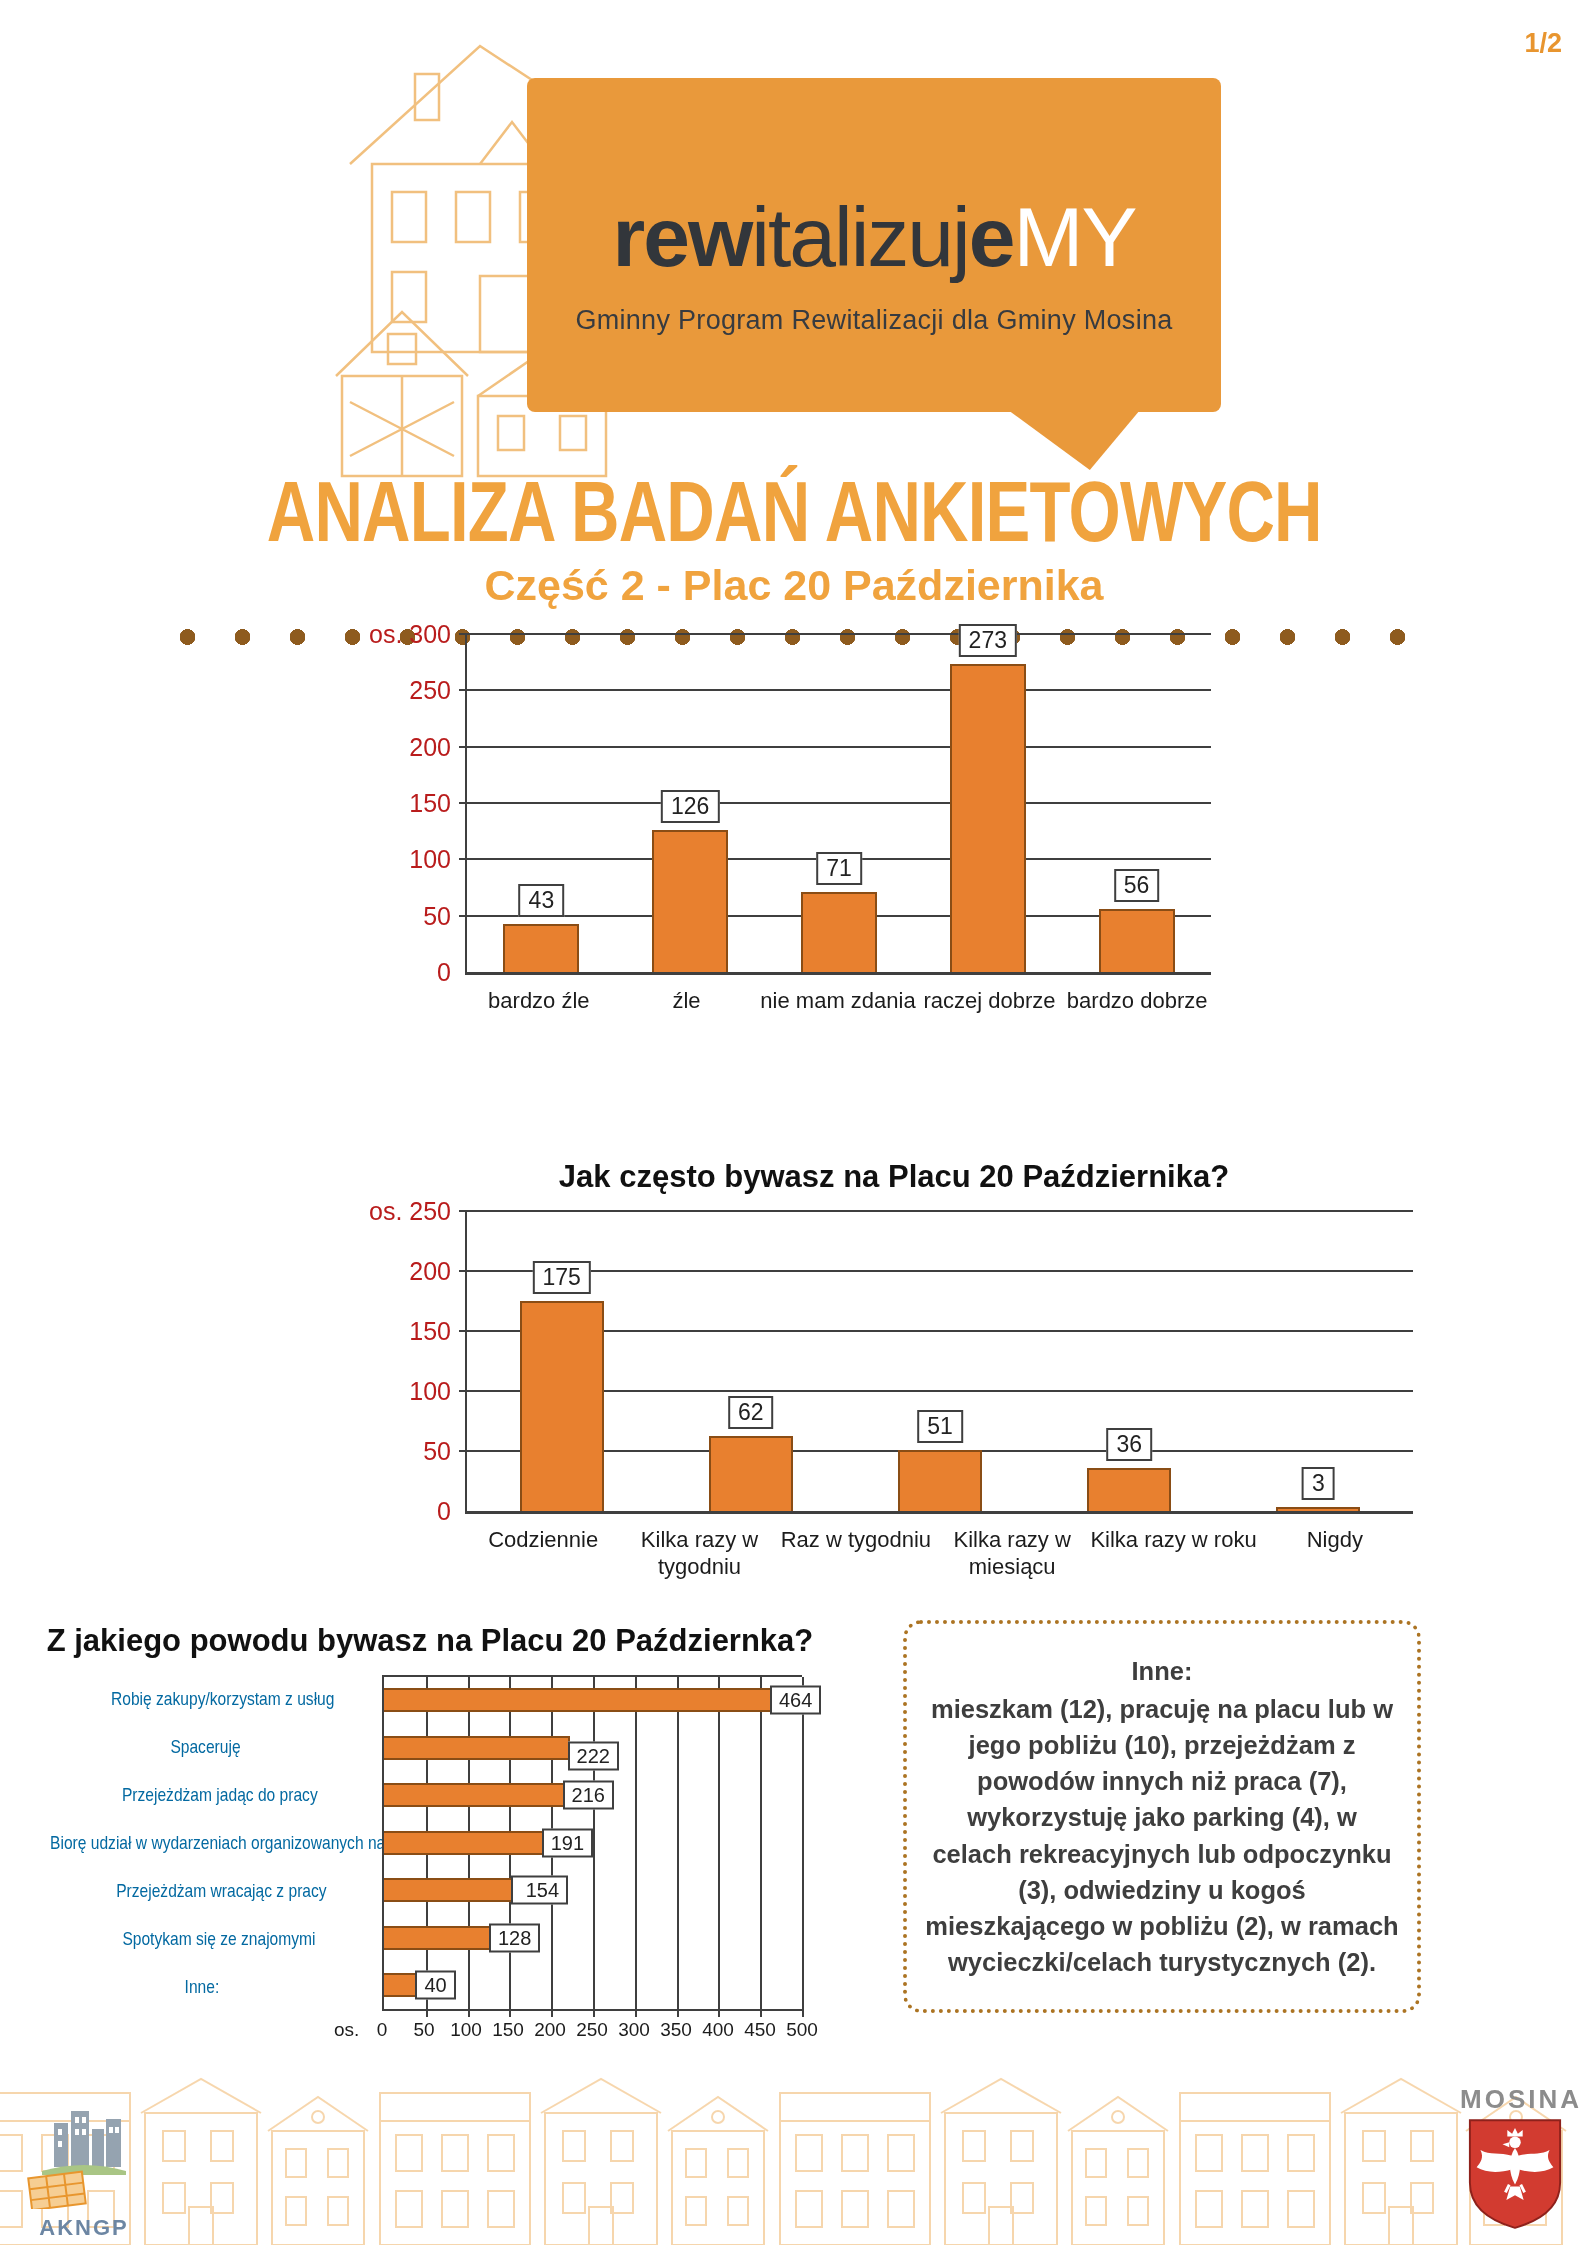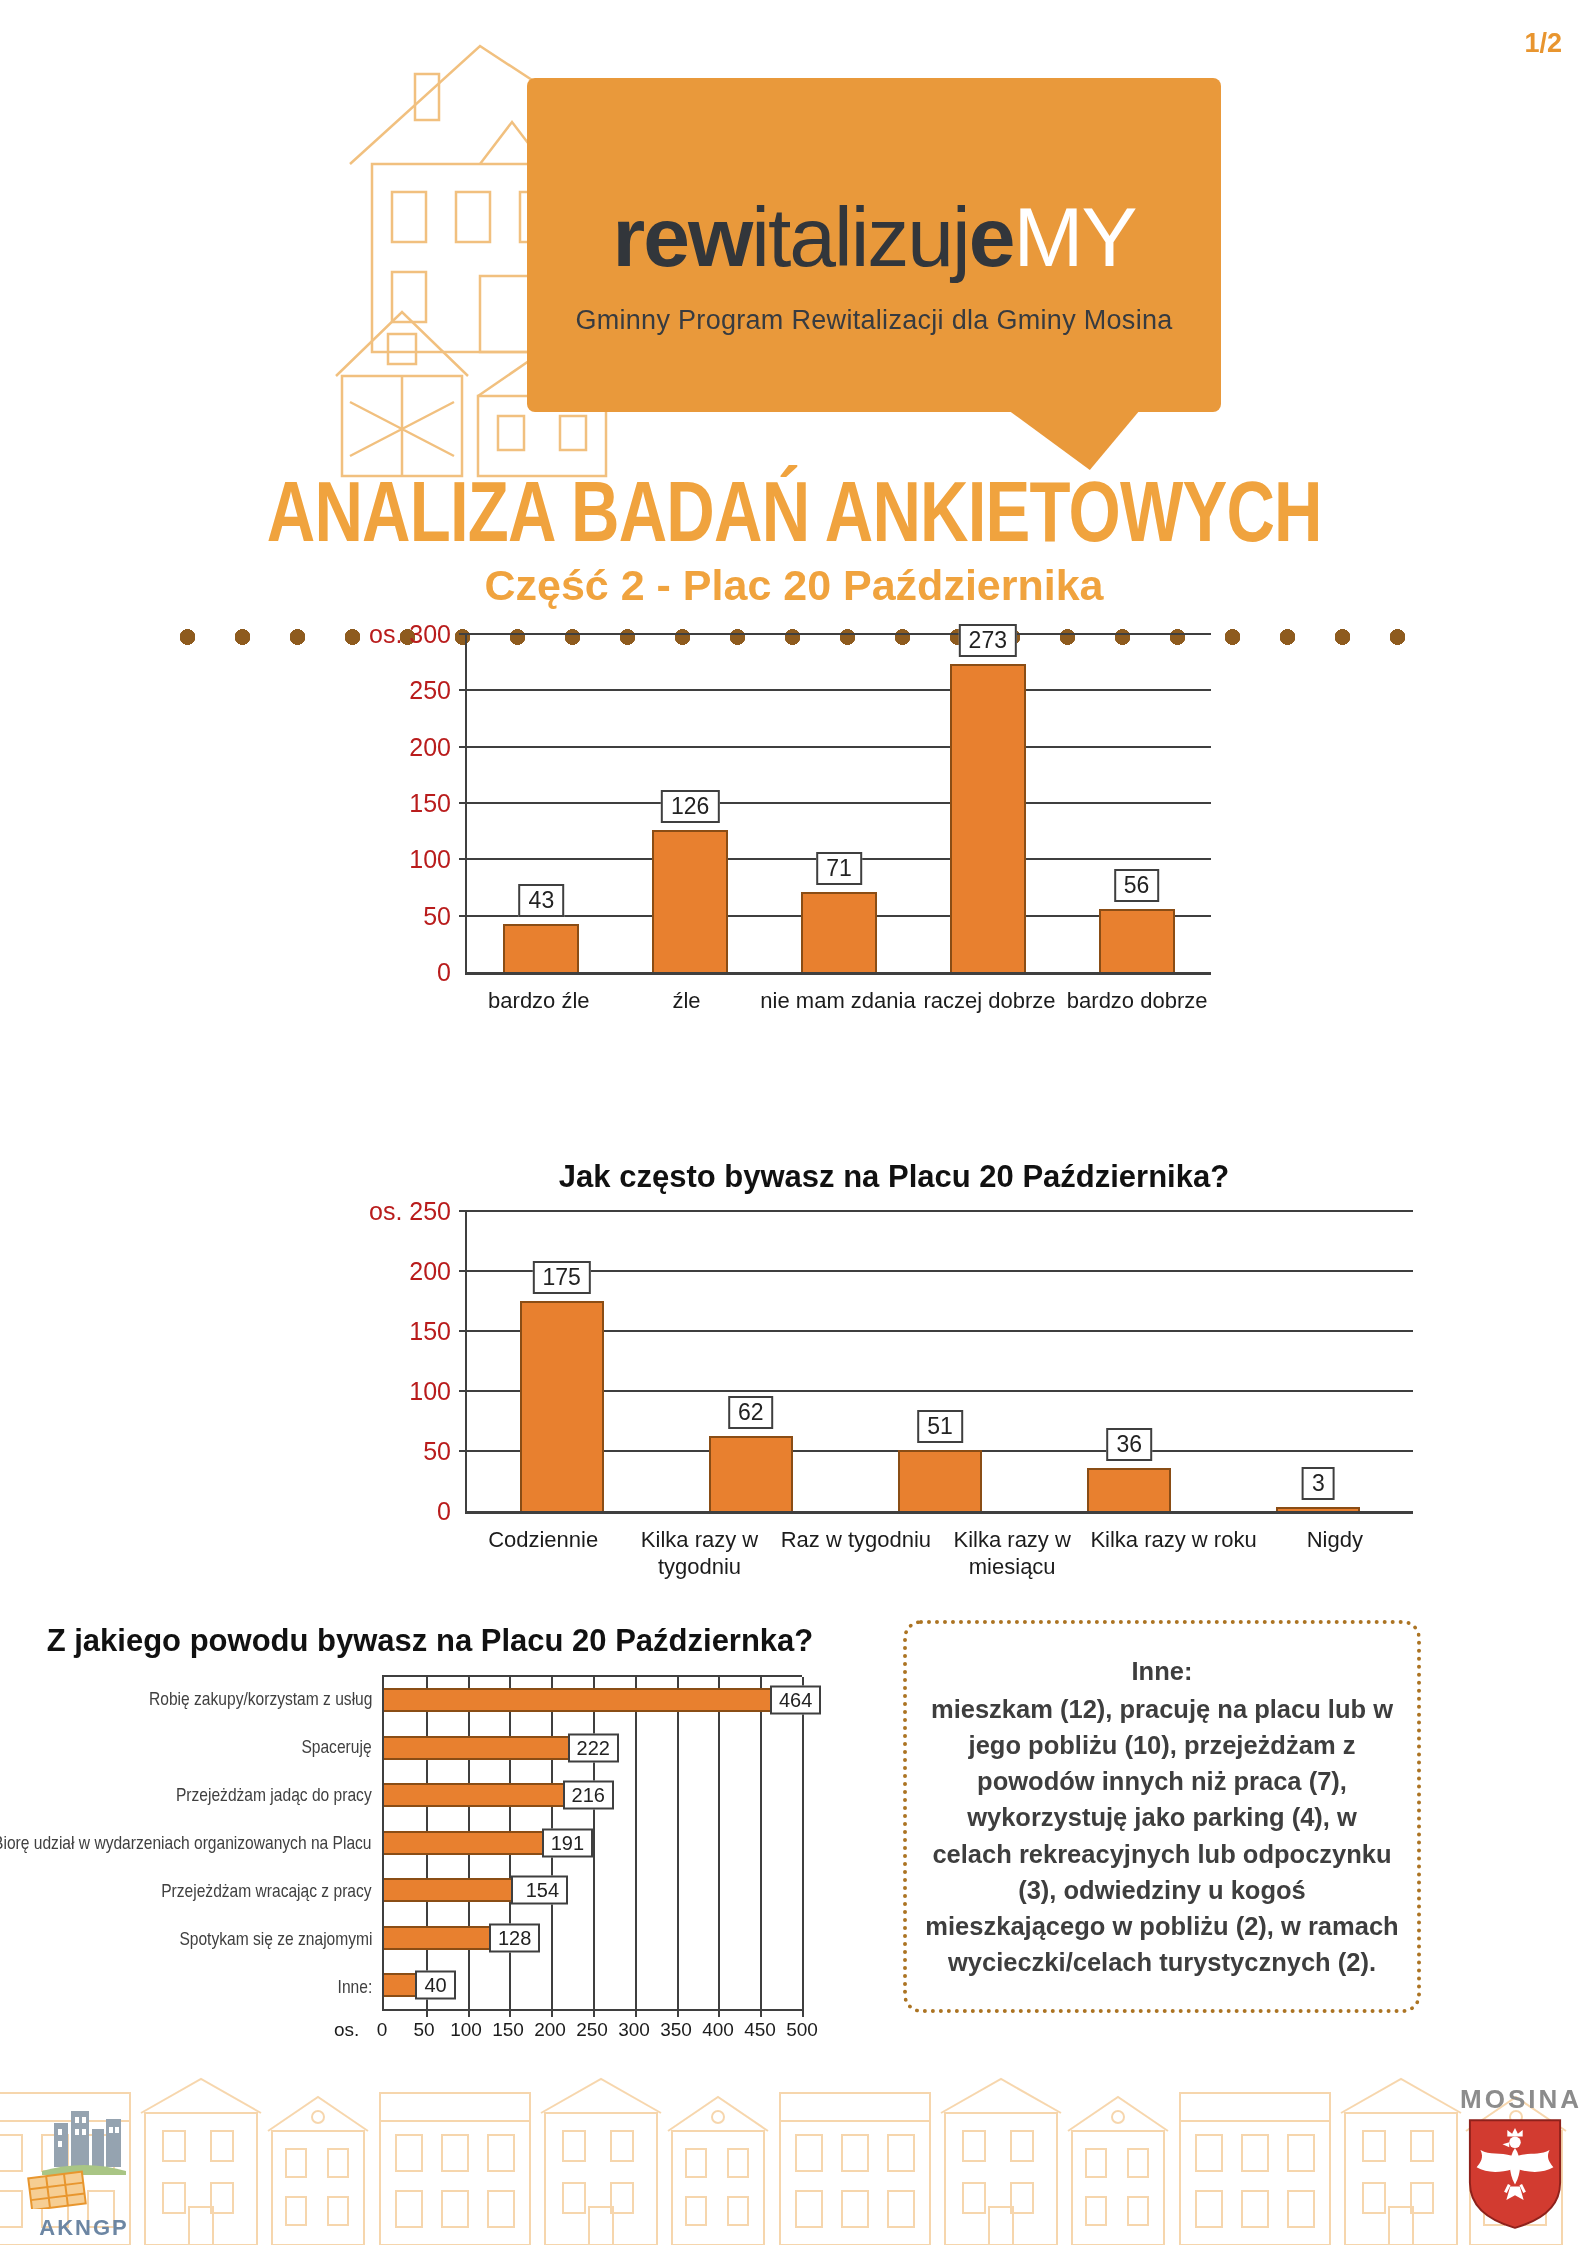--- a/index.html
+++ b/index.html
@@ -45,22 +45,22 @@
     font-size:23px;padding:1px 8px;z-index:3;white-space:nowrap;color:#222;}
   .cc-cats{display:flex;grid-column:2;padding-top:12px;}
   .cc-cat{flex:1;text-align:center;font-size:22px;line-height:1.25;color:#1c1c1c;white-space:pre;}
   .chart1{position:absolute;top:634px;left:373px;width:840px;z-index:2;}
   .chart1 .chart-title{max-width:770px;}
   .chart2{position:absolute;top:1158px;left:373px;width:1042px;z-index:2;}
   
   .chart3{position:absolute;top:1622px;left:24px;width:812px;z-index:2;}
   .hbar{display:grid;grid-template-columns:358px 420px;--rowh:48px;}
   .hb-labels{display:flex;flex-direction:column;}
-  .hb-label{height:var(--rowh);display:flex;align-items:center;justify-content:flex-end;padding-right:10px;
-    font-size:19px;color:#404040;}
+  .hb-label{height:var(--rowh);display:flex;align-items:center;justify-content:center;padding-right:10px;
+    font-size:19px;color:#0369a1;}
   .hb-label span{display:inline-block;transform:scaleX(.82);transform-origin:100% 50%;white-space:nowrap;}
   .hb-plot{position:relative;height:calc(var(--rowh)*7);border:2px solid #3F3F3F;border-right:none;box-sizing:border-box;}
   .hb-grid{position:absolute;top:0;bottom:-8px;width:2px;background:#3F3F3F;z-index:0;}
   .hb-rows{position:absolute;left:0;top:0;right:0;bottom:0;display:flex;flex-direction:column;z-index:1;}
   .hb-rowtrack{flex:1;position:relative;}
   .hb-bar{position:absolute;left:0;top:50%;transform:translateY(-50%);height:24px;background:#E8802F;
     border:2px solid #8A4D15;border-left:none;box-sizing:border-box;}
   .hb-val{position:absolute;top:50%;transform:translateY(-50%);background:#fff;border:2px solid #3F3F3F;
     font-size:20px;padding:1px 7px;z-index:2;white-space:nowrap;color:#222;}
   .hb-ticks{grid-column:2;position:relative;height:36px;}
@@ -256,21 +256,21 @@
           </div>
         </div>
         <div class="hb-plot">
           <div class="hb-rows">
             <div class="hb-rowtrack">
               <div class="hb-bar" style="width: 92.8%;"></div>
               <div class="hb-val" style="left: calc(92.8% - 2px);">464</div>
             </div>
             <div class="hb-rowtrack">
               <div class="hb-bar" style="width: 44.4%;"></div>
-              <div class="hb-val" style="left: calc(44.4% - 2px);">222</div>
+              <div class="hb-val" style="left: calc(44.4% - 2px); margin-top: 8px;">222</div>
             </div>
             <div class="hb-rowtrack">
               <div class="hb-bar" style="width: 43.2%;"></div>
               <div class="hb-val" style="left: calc(43.2% - 2px);">216</div>
             </div>
             <div class="hb-rowtrack">
               <div class="hb-bar" style="width: 38.2%;"></div>
               <div class="hb-val" style="left: calc(38.2% - 2px);">191</div>
             </div>
             <div class="hb-rowtrack">

